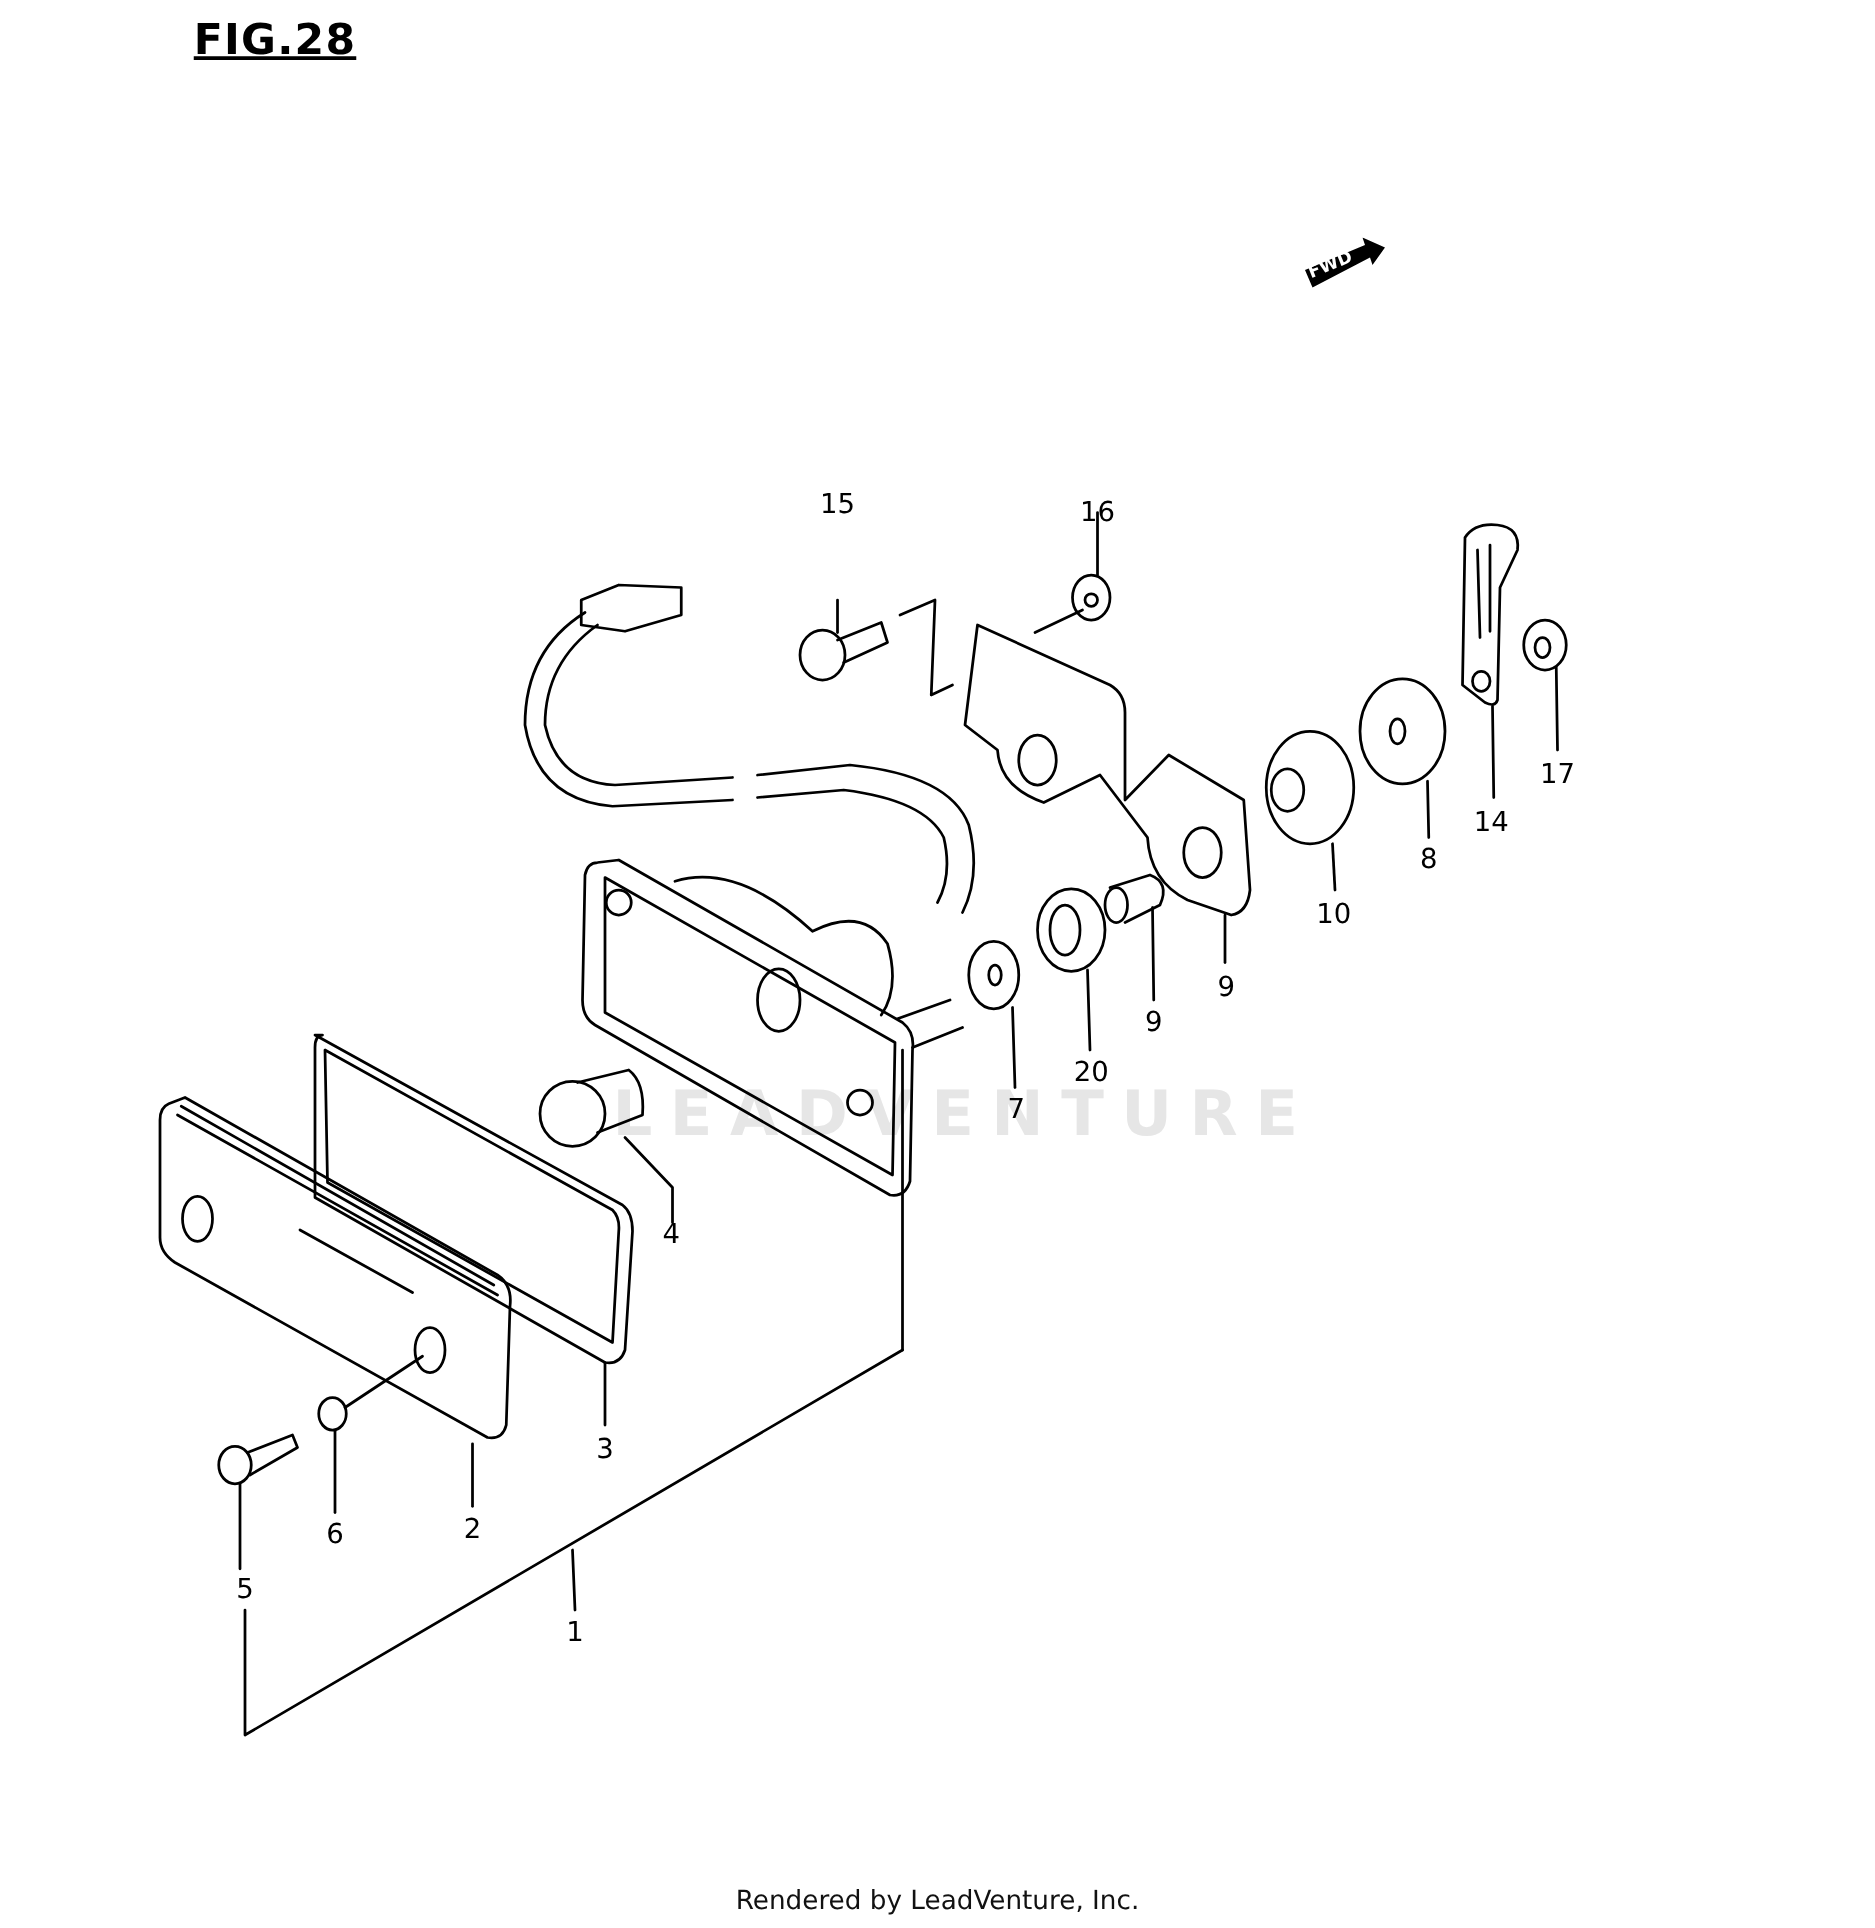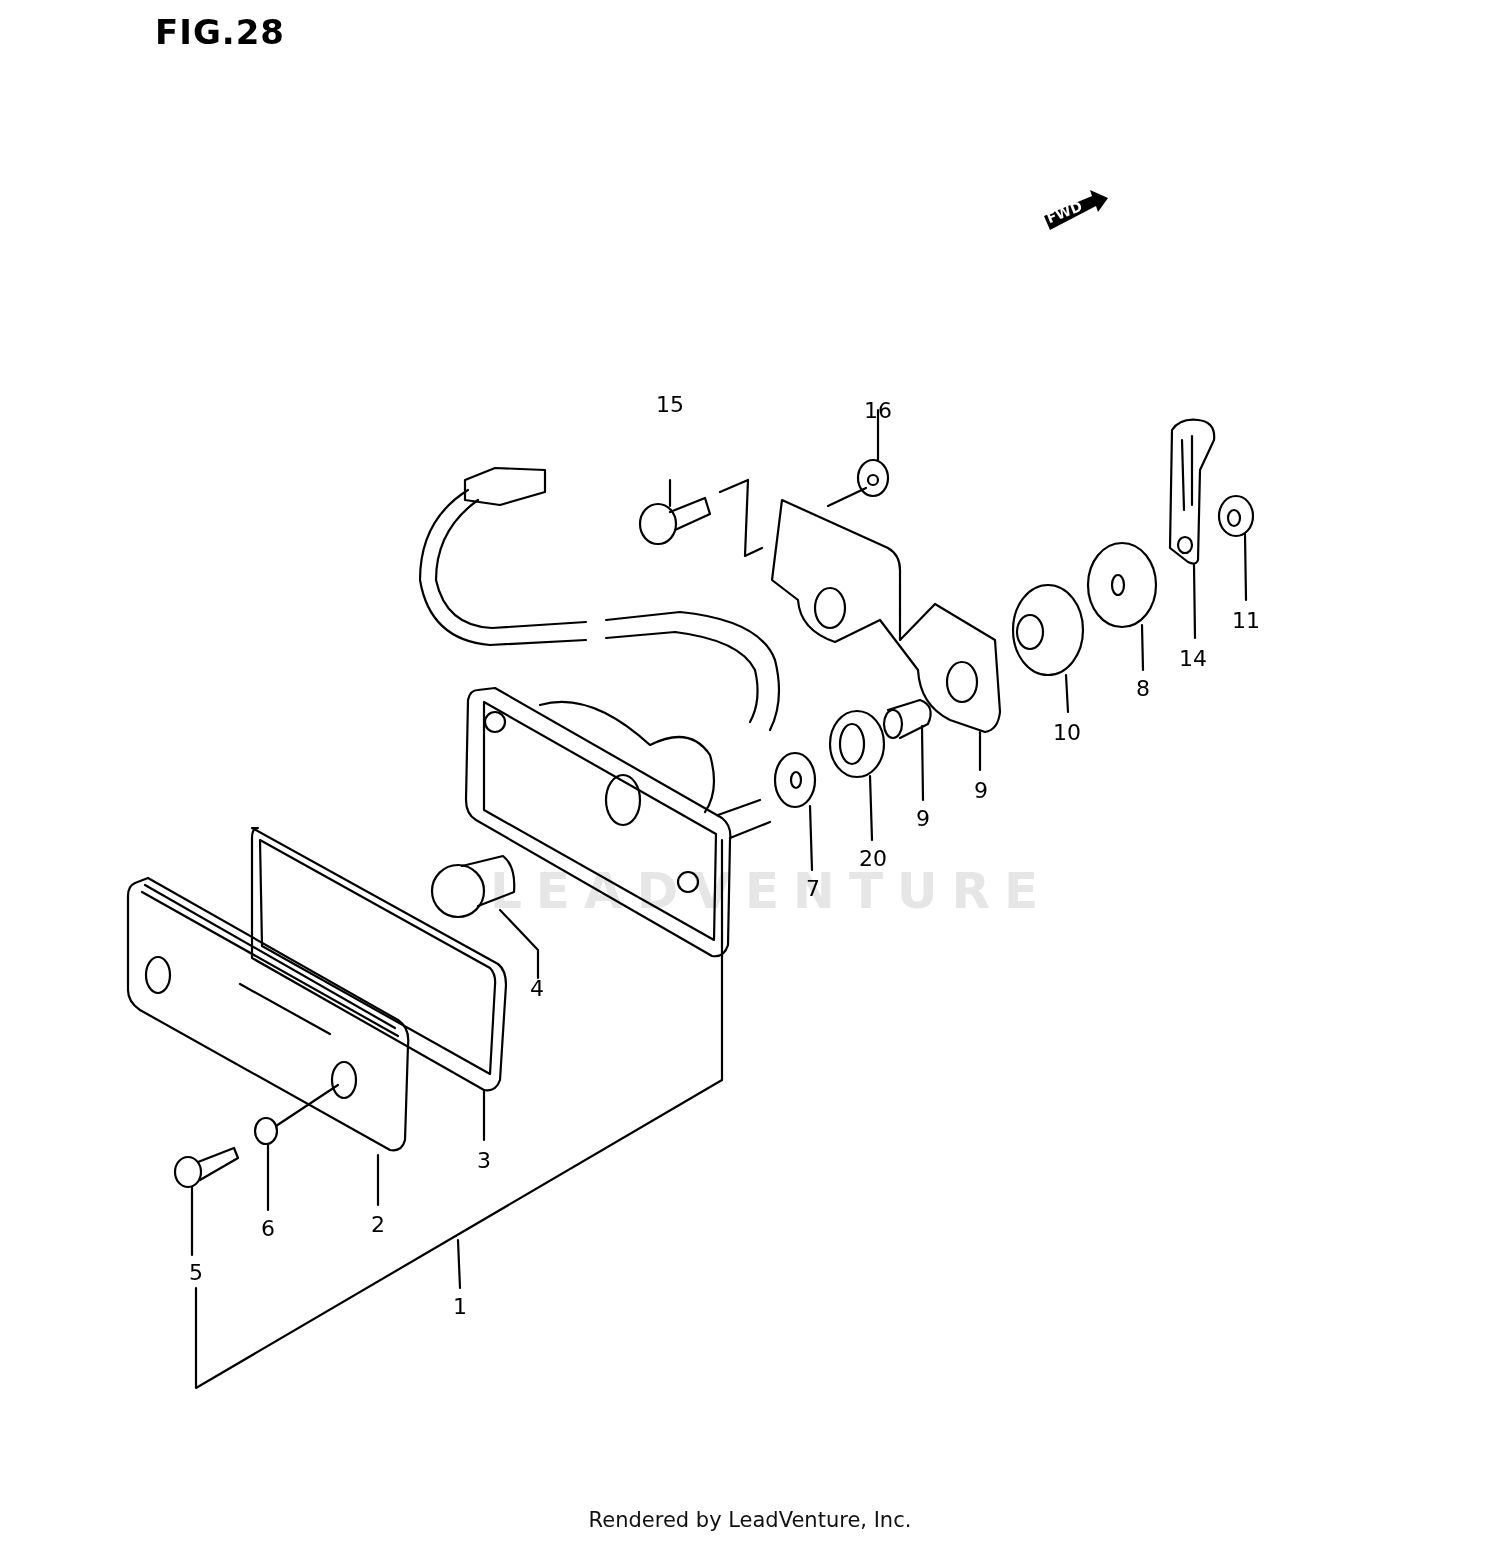--- a/index.html
+++ b/index.html
@@ -1,19 +1,19 @@
 <!DOCTYPE html>
 <html><head>
 <meta charset="utf-8">
 <style>
   html, body { margin:0; padding:0; background:#ffffff; }
   body { width:1500px; height:1542px; position:relative; overflow:hidden;
          font-family:"Liberation Sans", sans-serif; color:#000; }
   .fig-title { position:absolute; left:155px; top:12px; font-family:"DejaVu Sans", sans-serif;
-               font-weight:bold; font-size:34px; letter-spacing:1px; }
+               font-weight:bold; font-size:34px; letter-spacing:1px;text-decoration:underline; }
   .fwd { position:absolute; left:1040px; top:190px; width:70px; height:44px; }
   .fwd-text { position:absolute; left:1046px; top:204px; transform:rotate(-22deg);
               color:#fff; font-weight:bold; font-size:14px; font-family:"DejaVu Sans", sans-serif; }
   svg.drawing { position:absolute; left:0; top:0; }
   .callout { position:absolute; font-family:"DejaVu Sans", sans-serif; font-size:22px; transform:translate(-50%,-50%); }
   .watermark { position:absolute; left:490px; top:862px; font-family:"DejaVu Sans", sans-serif;
                font-weight:bold; font-size:50px; letter-spacing:14px; color:#e6e6e6;text-align:right; }
   .footer { position:absolute; left:0; width:1500px; top:1508px; text-align:center;
             font-family:"DejaVu Sans", sans-serif; font-size:21px; color:#111; }
 </style>
@@ -156,19 +156,19 @@
 <div class="callout" style="left:378px;top:1224px">2</div>
 <div class="callout" style="left:484px;top:1160px">3</div>
 <div class="callout" style="left:537px;top:988px">4</div>
 <div class="callout" style="left:196px;top:1272px">5</div>
 <div class="callout" style="left:268px;top:1228px">6</div>
 <div class="callout" style="left:813px;top:888px">7</div>
 <div class="callout" style="left:1143px;top:688px">8</div>
 <div class="callout" style="left:923px;top:818px">9</div>
 <div class="callout" style="left:1067px;top:732px">10</div>
 <div class="callout" style="left:873px;top:858px">20</div>
-<div class="callout" style="left:1246px;top:620px">11</div>
+<div class="callout" style="left:1246px;top:620px">17</div>
 <div class="callout" style="left:981px;top:790px">9</div>
 <div class="callout" style="left:1193px;top:658px">14</div>
 <div class="callout" style="left:670px;top:404px">15</div>
 <div class="callout" style="left:878px;top:410px">16</div>
 
 <div class="footer">Rendered by LeadVenture, Inc.</div>
 
 </body></html>

